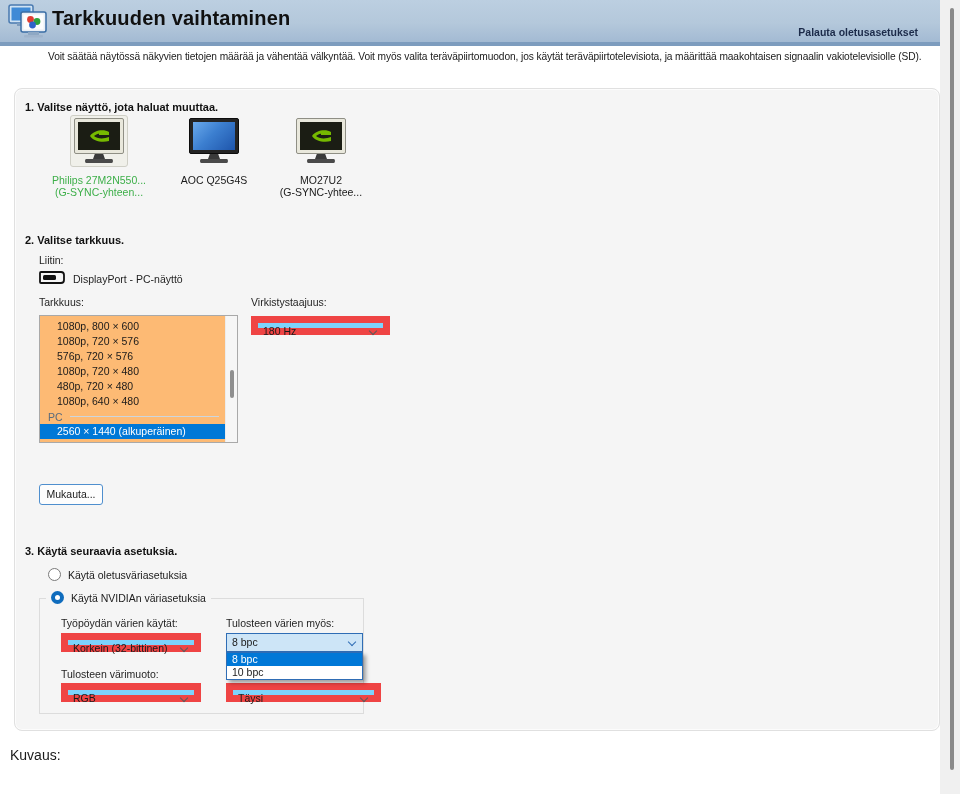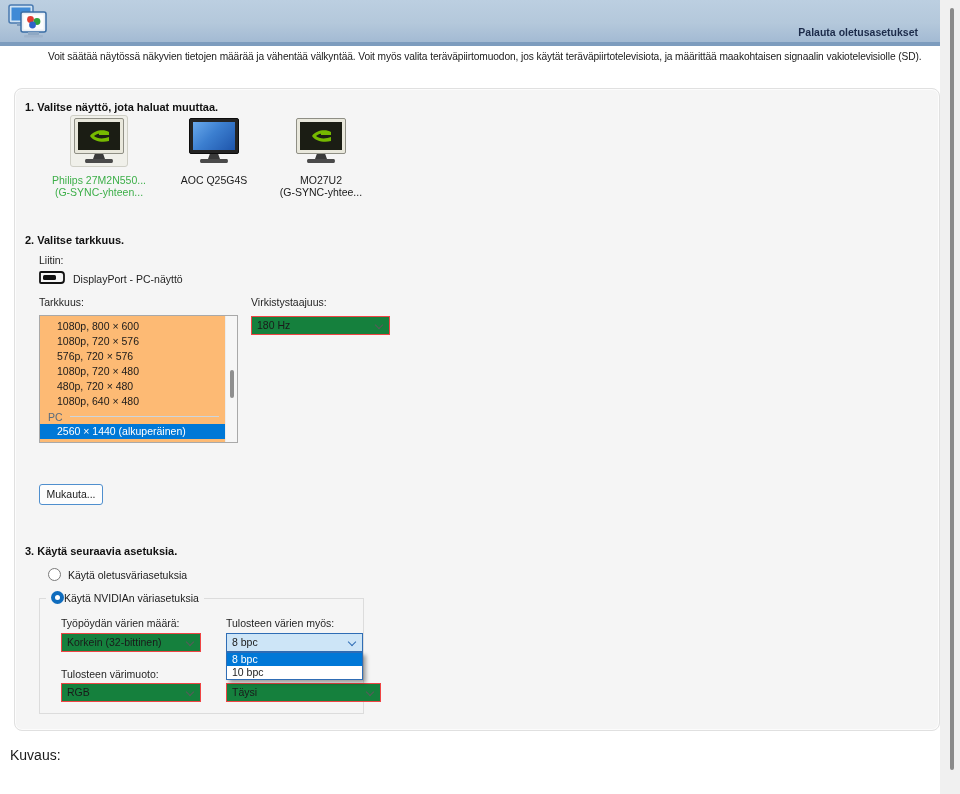--- a/index.html
+++ b/index.html
@@ -49,40 +49,40 @@
   .listbox { left:24px; top:226px; width:199px; height:128px; background:#fdba74; border:1px solid #a9a9a9; }
   .list-inner { position:absolute; left:0; top:0; right:12px; bottom:0; padding-top:3px; overflow:hidden; }
   .list-row { height:15px; line-height:15px; padding-left:17px; white-space:nowrap; cursor:pointer; }
   .list-group { height:15px; display:flex; align-items:center; padding-left:8px; color:#5b6b7c; }
   .list-group .group-line { flex:1; height:1px; background:#ccd6df; margin:0 6px 0 7px; }
   .list-row.selected { background:#0078d7; color:#fff; }
   .list-scroll { position:absolute; right:0; top:0; width:12px; bottom:0; background:#f6f6f6; border-left:1px solid #ececec; }
   .list-thumb { position:absolute; left:4px; top:54px; width:4px; height:28px; background:#8f8f8f; border-radius:2px; }
 
   
-  .select { height:19px; background:#15803d; border:1px solid #ef4444; line-height:17px; padding-left:5px;
+  .select { height:19px; background:#7dd3fc; border:7px solid #ef4444; line-height:17px; padding-left:5px;
     position:absolute; cursor:pointer; white-space:nowrap; }
   .chev { position:absolute; right:7px; top:5px; width:6px; height:6px;
     border-right:1.4px solid #5a5a5a; border-bottom:1.4px solid #5a5a5a; transform:rotate(45deg); }
   .combo-open { background:#cde5f7; border:1px solid #2f6db5; }
   .combo-open .chev { border-color:#2f6db5; }
   .droplist { position:absolute; background:#fff; border:1px solid #2f6db5; box-shadow:3px 3px 4px rgba(0,0,0,0.35); z-index:5; }
   .drop-opt { height:13px; line-height:13px; padding-left:5px; cursor:pointer; }
   .drop-opt.hl { background:#0078d7; color:#fff; }
 
   .btn { position:absolute; width:64px; height:21px; background:#fdfdfd; border:1px solid #4f8fce; border-radius:3px;
     font-size:10.5px; text-align:center; line-height:19px; cursor:pointer; color:#1a1a1a; }
 
   
   .radio-row { position:absolute; display:flex; align-items:center; gap:7px; cursor:pointer; }
   .radio { width:13px; height:13px; border-radius:50%; background:#fff; border:1px solid #7a7a7a; flex:0 0 auto; }
   .radio.on { border:none; background:#0f6cbd; position:relative; }
   .radio.on::after { content:""; position:absolute; left:4px; top:4px; width:5px; height:5px; border-radius:50%; background:#fff; }
   .groupbox { position:absolute; left:24px; top:509px; width:325px; height:116px; border:1px solid #dcdcdc; }
-  .groupbox-legend { position:absolute; left:6px; top:-8px; background:#f5f5f5; padding:0 5px; display:flex; align-items:center; cursor:pointer; }
+  .groupbox-legend { position:absolute; left:6px; top:-8px; background:#f5f5f5; padding:0 5px; display:flex; align-items:center; gap:7px; cursor:pointer; }
 
   
   .footer-label { left:10px; top:747px; font-size:14px; }
   .footer-text { left:28px; top:762px; font-size:10.2px; font-weight:bold; white-space:nowrap; color:#1c1c1c; }
 
   
   .v-scroll { right:0; top:0; width:20px; height:794px; background:#f0f0f0; }
   .v-thumb { position:absolute; left:10px; top:8px; width:4px; height:762px; background:#8a8a8a; border-radius:2px; cursor:pointer; }
 </style>
 </head>
@@ -98,20 +98,21 @@
       <rect x="3.5" y="3.5" width="19" height="13" fill="#3f8ad6"></rect>
       <rect x="9" y="19" width="8" height="3" fill="#7d9cbe"></rect>
       <rect x="13" y="8" width="25" height="20" rx="2" fill="#e8eef5" stroke="#3a6ea5" stroke-width="1.5"></rect>
       <rect x="15.5" y="10.5" width="20" height="15" fill="#fdfdfd"></rect>
       <circle cx="22.5" cy="15.5" r="3.4" fill="#e03c31"></circle>
       <circle cx="29" cy="17.5" r="3.4" fill="#2fa23c"></circle>
       <circle cx="24.5" cy="21" r="3.4" fill="#2f64c8"></circle>
       <rect x="20" y="28" width="11" height="3" fill="#8ea8c4"></rect>
       <rect x="16" y="31" width="19" height="2.5" rx="1" fill="#9fb4cc"></rect>
     </svg>
+    <div class="abs page-title">Tarkkuuden vaihtaminen</div>
     <div class="abs restore-btn">Palauta oletusasetukset</div>
   </div>
 
   <div class="abs intro">Voit säätää näytössä näkyvien tietojen määrää ja vähentää välkyntää. Voit myös valita teräväpiirtomuodon, jos käytät teräväpiirtotelevisiota, ja määrittää maakohtaisen signaalin vakiotelevisiolle (SD).</div>
 
   <div class="abs panel">
 
     <div class="abs section-title" style="left:10px; top:12px;">1. Valitse näyttö, jota haluat muuttaa.</div>
 
     <div class="abs display-block selected" style="left:29px;">
@@ -209,21 +210,21 @@
       <span class="radio"></span>
       <span>Käytä oletusväriasetuksia</span>
     </div>
 
     <div class="groupbox">
       <div class="groupbox-legend">
         <span class="radio on"></span>
         <span>Käytä NVIDIAn väriasetuksia</span>
       </div>
 
-      <div class="abs plain-label" style="left:21px; top:18px;">Työpöydän värien määrä:</div>
+      <div class="abs plain-label" style="left:21px; top:18px;">Työpöydän värien käytät:</div>
       <div class="select" style="left:21px; top:34px; width:140px;">
         <span>Korkein (32-bittinen)</span>
         <span class="chev"></span>
       </div>
 
       <div class="abs plain-label" style="left:186px; top:18px;">Tulosteen värien myös:</div>
       <div class="select combo-open" style="left:186px; top:34px; width:137px;">
         <span>8 bpc</span>
         <span class="chev"></span>
       </div>

